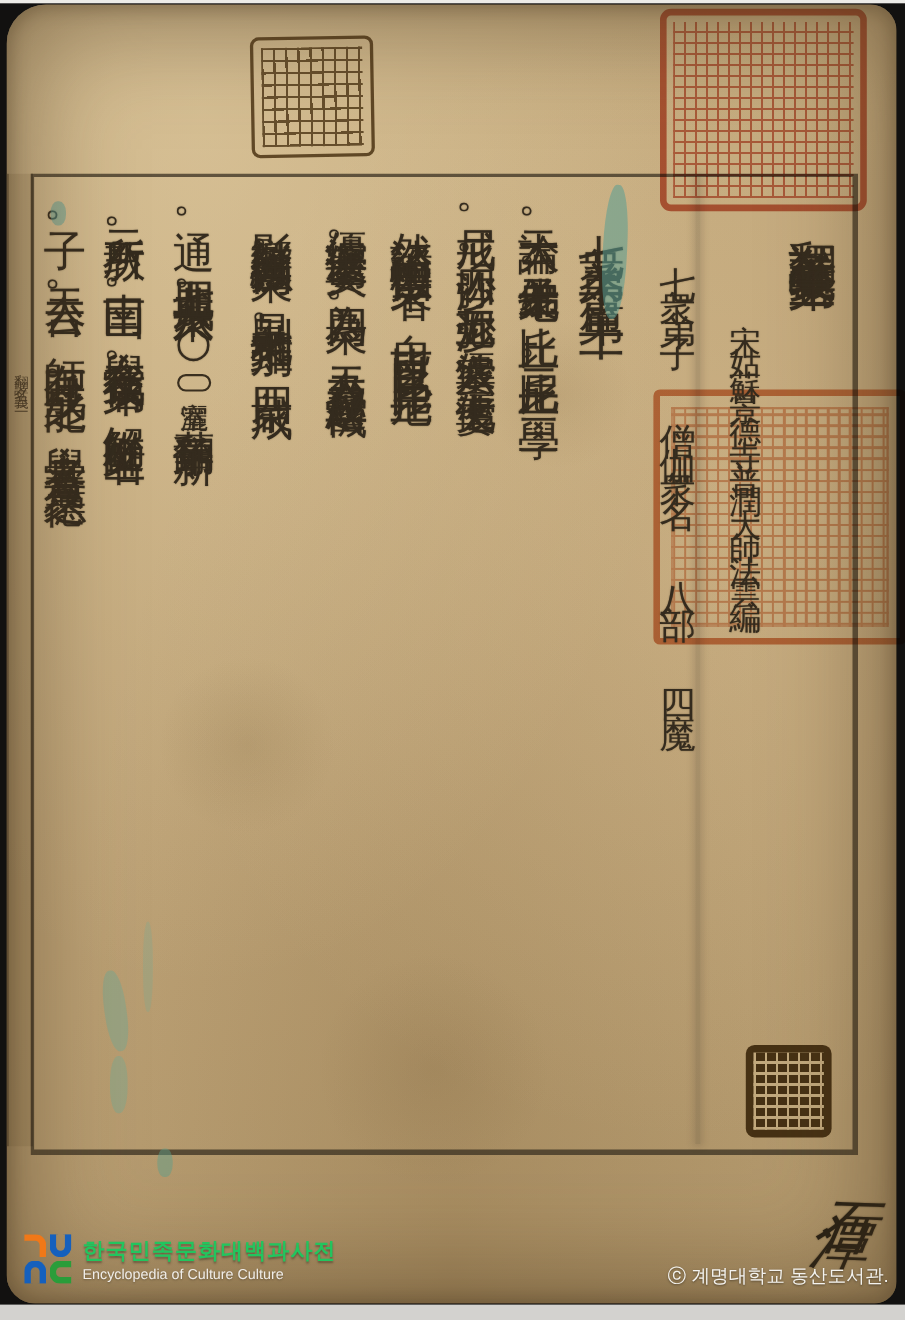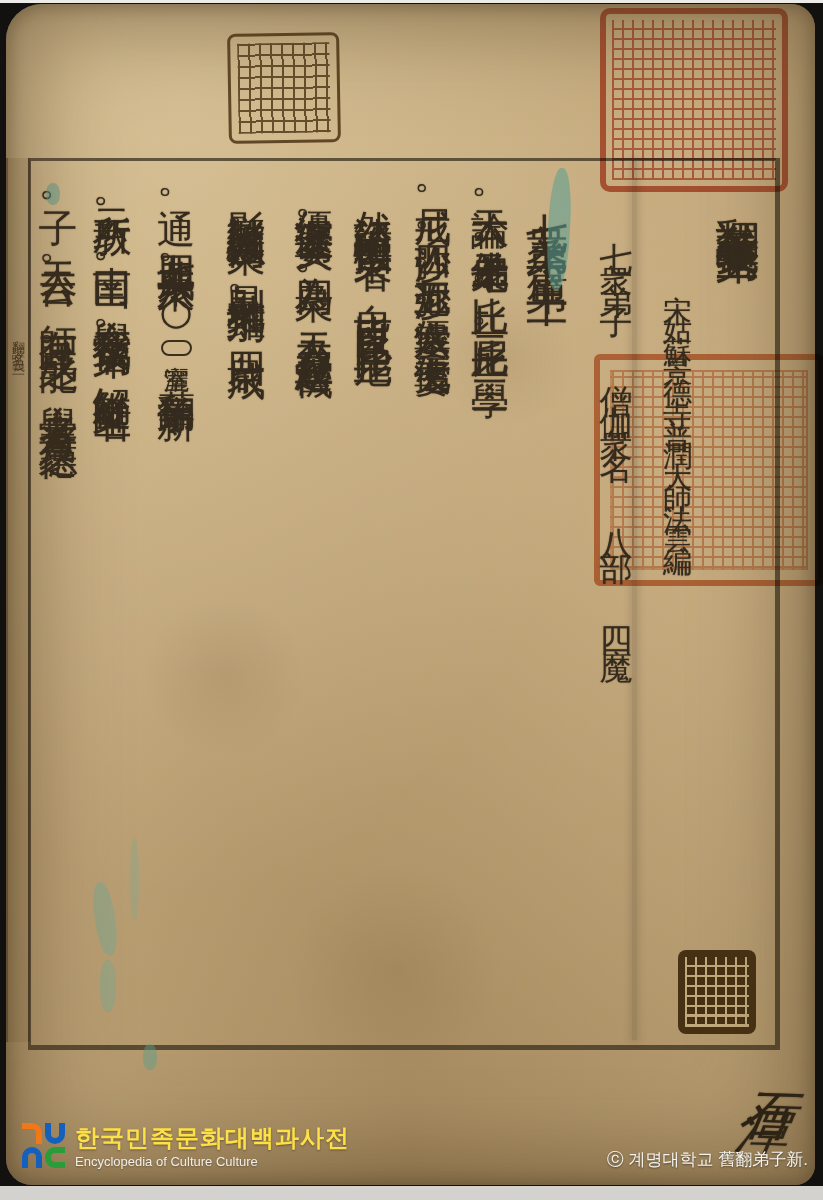--- a/index.html
+++ b/index.html
@@ -71,21 +71,21 @@
     text-shadow:0 0 1.5px rgba(30,24,14,.7);z-index:3;}
 
   .watermark{position:absolute;left:22px;top:1122px;display:flex;align-items:center;gap:10px;z-index:10;
     font-family:"Liberation Sans","DejaVu Sans",sans-serif;}
   .logo-grid{display:grid;grid-template-columns:20px 20px;grid-template-rows:21px 21px;gap:3px;}
   .logo-cell{box-sizing:border-box;width:20px;height:21px;}
   .lc-tl{border:6px solid #f07818;border-left:0;border-bottom:0;border-radius:0 10px 0 0;}
   .lc-tr{border:6px solid #1560bd;border-top:0;border-radius:0 0 10px 10px;}
   .lc-bl{border:6px solid #1560bd;border-bottom:0;border-radius:10px 10px 0 0;}
   .lc-br{border:6px solid #2a9d3a;border-right:0;border-radius:10px 0 0 10px;}
-  .wm-korean{font-size:24px;font-weight:bold;color:#fde047;text-shadow:0 1px 2px rgba(0,0,0,.35);letter-spacing:1px;}
+  .wm-korean{font-size:20px;font-weight:bold;color:#22c55e;text-shadow:0 1px 2px rgba(0,0,0,.35);letter-spacing:1px;}
   .wm-english{font-size:13px;color:rgba(255,255,255,.88);text-shadow:0 1px 2px rgba(0,0,0,.3);}
   .copyright{position:absolute;right:15px;top:1148px;font-size:17px;color:#f4f3ef;z-index:10;
     font-family:"Liberation Sans","DejaVu Sans",sans-serif;text-shadow:0 1px 2px rgba(0,0,0,.45);}
 </style>
 </head>
 <body>
 
 <div class="stage">
   <div class="strip-top"></div>
 
@@ -141,16 +141,16 @@
       <div class="logo-cell lc-tl"></div>
       <div class="logo-cell lc-tr"></div>
       <div class="logo-cell lc-bl"></div>
       <div class="logo-cell lc-br"></div>
     </div>
     <div>
       <div class="wm-korean">한국민족문화대백과사전</div>
       <div class="wm-english">Encyclopedia of Culture Culture</div>
     </div>
   </div>
-  <div class="copyright">ⓒ 계명대학교 舊翻弟子新.</div>
+  <div class="copyright">ⓒ 계명대학교 동산도서관.</div>
 
   <div class="strip-bottom"></div>
 </div>
 
 </body></html>

